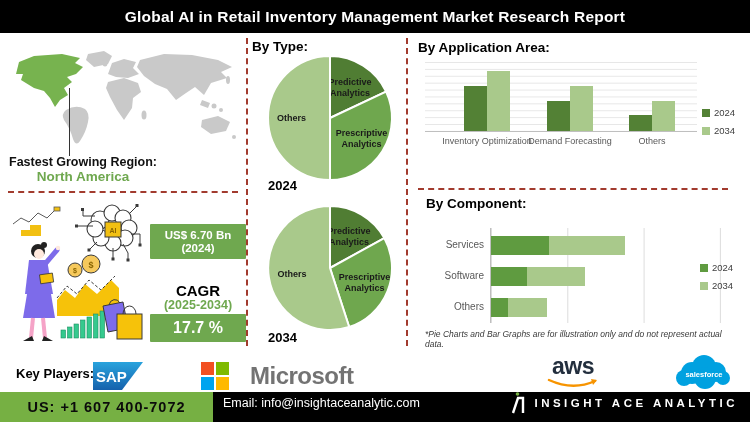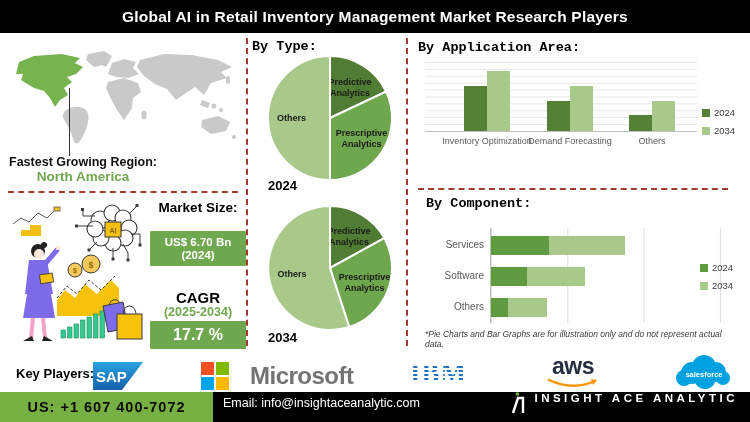--- a/index.html
+++ b/index.html
@@ -14,26 +14,26 @@
   .vdash{width:0;border-left:2px dashed #a23b2e;}
   .hdash{height:0;border-top:2px dashed #a23b2e;}
   
   .map-caption{left:8px;top:155px;width:150px;text-align:center;}
   .map-caption .l1{font-size:12.5px;font-weight:bold;color:#111;}
   .map-caption .l2{font-size:13.5px;font-weight:bold;color:#6fa84f;}
   .pointer-line{left:69px;top:88px;width:1px;height:68px;background:#333;}
   .ms-block{left:150px;top:200px;width:96px;text-align:center;}
   .ms-label{font-size:13.5px;font-weight:bold;}
   .green-box{background:#6fa84f;color:#fff;font-weight:bold;border-radius:1px;}
-  .ms-box1{margin-top:16px;font-size:11.5px;line-height:12.5px;padding:5px 2px;}
+  .ms-box1{margin-top:24px;font-size:11.5px;line-height:12.5px;padding:5px 2px;}
   .cagr-label{margin-top:24px;font-size:15px;font-weight:bold;line-height:15px;}
   .cagr-period{font-size:12.5px;font-weight:bold;color:#6fa84f;line-height:14px;}
   .ms-box2{margin-top:2px;font-size:16px;padding:5px 2px;}
   
-  .sec-head{font-size:13.5px;font-weight:bold;font-family:Liberation Mono, monospace;}
+  .sec-head{font-size:13.5px;font-weight:bold;}
   .pie-wrap{width:150px;height:150px;}
   .pie-label{font:bold 9px "Liberation Sans",sans-serif;fill:#1a1a1a;}
   .year-label{font-size:13px;font-weight:bold;}
   
   .app-plot{left:425px;top:62px;width:272px;height:69px;
             background-image:linear-gradient(#e7e7e7 1px,transparent 1px);
             background-size:100% 6.9px;border-bottom:1px solid #bfbfbf;}
   .vbar{position:absolute;bottom:0;}
   .cat-label{position:absolute;width:90px;text-align:center;font-size:9px;color:#595959;line-height:10.5px;}
   .legend{display:flex;align-items:center;gap:4px;font-size:9.5px;color:#404040;}
@@ -57,29 +57,29 @@
   .aws-text{font-size:23px;font-weight:bold;color:#232f3e;letter-spacing:-0.5px;line-height:20px;}
   .sf-text{font:bold 7.5px "Liberation Sans",sans-serif;fill:#fff;}
   
   .contact-green{left:0;top:392px;width:213px;height:30px;background:#76b043;
                  display:flex;align-items:center;justify-content:center;
                  font-size:14.5px;font-weight:bold;color:#0b0b0b;letter-spacing:1px;}
   .contact-black{left:213px;top:392px;width:537px;height:30px;background:#000;color:#fff;
                  display:flex;align-items:center;justify-content:space-between;
                  padding:0 12px 8px 10px;box-sizing:border-box;}
   .contact-email{font-size:12.5px;}
-  .brand{display:flex;gap:8px;}
+  .brand{display:flex;align-items:center;gap:8px;}
   .brand-text{font-size:11.5px;font-weight:bold;letter-spacing:3.5px;color:#fff;}
 </style>
 </head>
 <body>
 
 <div class="page">
 
-  <div class="abs title-bar">Global AI in Retail Inventory Management Market Research Players</div>
+  <div class="abs title-bar">Global AI in Retail Inventory Management Market Research Report</div>
 
   <div class="abs vdash" style="left:246px;top:38px;height:308px;"></div>
   <div class="abs vdash" style="left:406px;top:38px;height:308px;"></div>
   <div class="abs hdash" style="left:8px;top:191px;width:230px;"></div>
   <div class="abs hdash" style="left:418px;top:188px;width:310px;"></div>
 
   <svg class="abs" style="left:8px;top:50px;" width="228" height="100" viewBox="0 0 228 100">
     <g fill="#c9c9c9">
       <path d="M80,4 l16,-3 8,5 -4,8 -14,3 -8,-7 z"></path>
       <path d="M58,60 Q68,54 77,59 Q82,63 80,72 Q78,82 72,91 Q68,97 65,89 Q62,78 56,70 Q53,64 58,60 Z"></path>
@@ -176,21 +176,20 @@
       <rect x="35" y="76" width="13" height="9" fill="#f6c20a" stroke="#3a3a3a" stroke-width="0.8" transform="rotate(-8 41 80)"></rect>
       <path d="M22,96 L46,96 50,120 18,120 Z" fill="#7d6bea"></path>
       <line x1="28" y1="120" x2="26" y2="140" stroke="#f5a3c7" stroke-width="4"></line>
       <line x1="38" y1="120" x2="40" y2="140" stroke="#f5a3c7" stroke-width="4"></line>
       <path d="M27,138 l-9,5 h11 z" fill="#222"></path>
       <path d="M39,138 l9,5 h-11 z" fill="#222"></path>
     </g>
   </svg>
 
   <div class="abs ms-block">
-    <div class="ms-label">Market Size:</div>
     <div class="green-box ms-box1">
       <div>US$ 6.70 Bn</div>
       <div>(2024)</div>
     </div>
     <div class="cagr-label">CAGR</div>
     <div class="cagr-period">(2025-2034)</div>
     <div class="green-box ms-box2">17.7 %</div>
   </div>
 
   <div class="abs sec-head" style="left:252px;top:39px;">By Type:</div>
@@ -277,21 +276,20 @@
   </svg>
   <div class="abs ms-logo" style="left:201px;top:362px;">
     <div class="ms-grid">
       <div style="background:#f25022;"></div>
       <div style="background:#7fba00;"></div>
       <div style="background:#00a4ef;"></div>
       <div style="background:#ffb900;"></div>
     </div>
     <span class="ms-text">Microsoft</span>
   </div>
-  <div class="abs ibm-text" style="left:410px;top:358px;">IBM</div>
   <div class="abs" style="left:547px;top:356px;text-align:center;">
     <div class="aws-text">aws</div>
     <svg width="52" height="12" viewBox="0 0 52 12">
       <path d="M2,2 Q26,13 48,3" fill="none" stroke="#f79400" stroke-width="2.4" stroke-linecap="round"></path>
       <path d="M44,1 l6,1 -4,5 z" fill="#f79400"></path>
     </svg>
   </div>
   <svg class="abs" style="left:672px;top:354px;" width="62" height="36" viewBox="0 0 62 36">
     <g fill="#00a1e0">
       <circle cx="20" cy="19" r="11"></circle>

